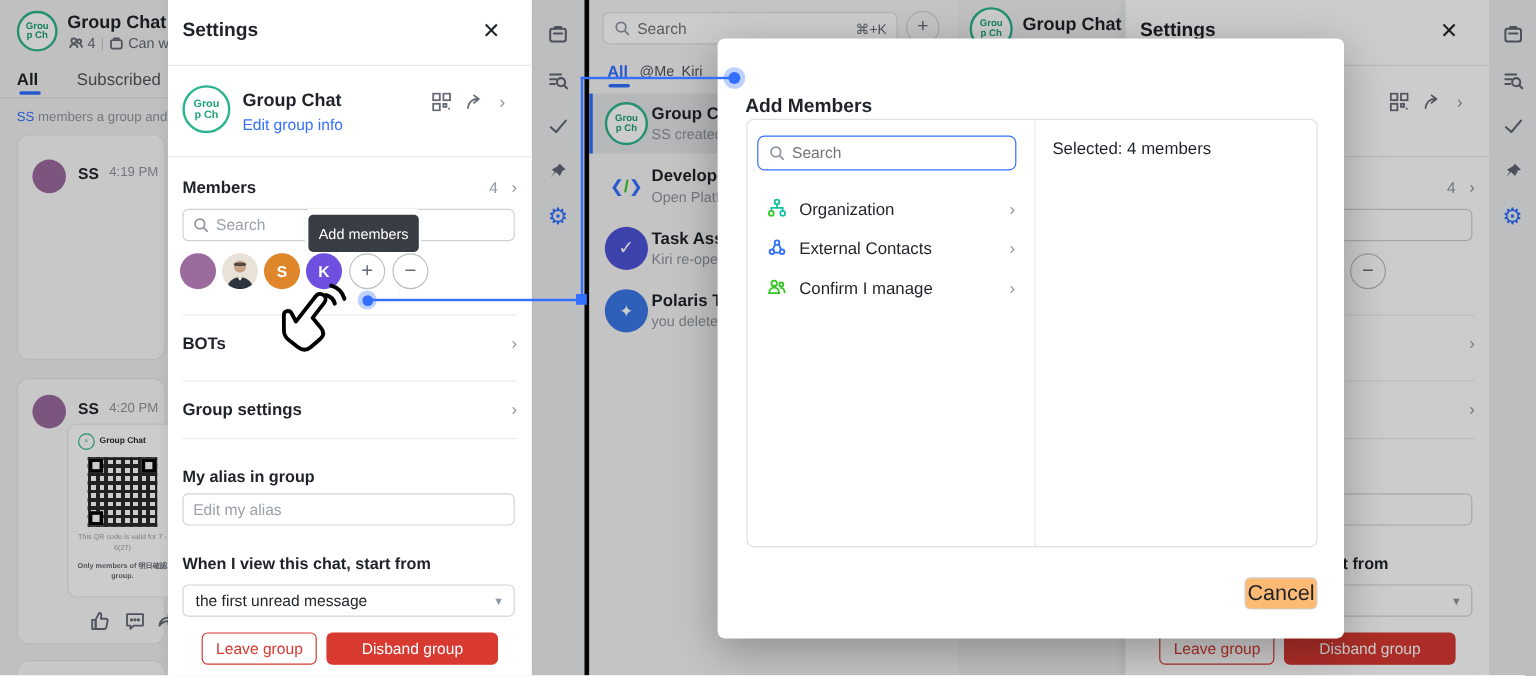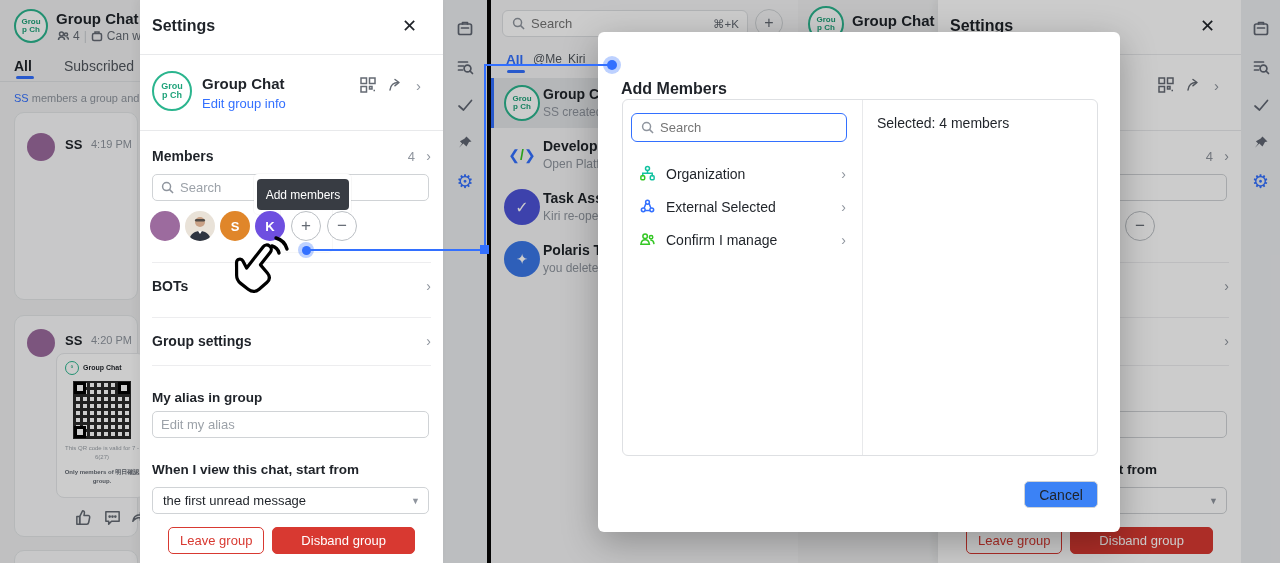--- a/index.html
+++ b/index.html
@@ -52,21 +52,21 @@
   .rtitle{position:absolute;left:52px;top:8px;font-size:14px;font-weight:600;color:#1f2329;white-space:nowrap;}
   .rsub{position:absolute;left:52px;top:27px;font-size:12px;color:#8f959e;white-space:nowrap;}
   .cavatar{width:36px;height:36px;border-radius:50%;display:flex;align-items:center;justify-content:center;color:#fff;font-weight:700;}
   .tab{font-size:12px;color:#51565d;}
 
   
   #modal{left:598px;top:32px;width:522px;height:500px;background:#fff;border-radius:6px;box-shadow:0 10px 36px rgba(0,0,0,.28);z-index:30;}
   #m-inner{position:absolute;left:24px;top:67px;width:476px;height:357px;border:1px solid #dee0e3;border-radius:6px;}
   .mcat{position:absolute;left:0;width:239px;height:27px;display:flex;align-items:center;padding:0 16px;gap:10px;}
   .mcat .lbl{font-size:14px;color:#1f2329;flex:1;}
-  .btn-cancel{background:#3b82f6;border:1px solid #d0d3d6;border-radius:5px;color:#1f2329;font-size:14px;height:27px;width:74px;display:flex;align-items:center;justify-content:center;}
+  .btn-cancel{background:#fdba74;border:1px solid #d0d3d6;border-radius:5px;color:#1f2329;font-size:18px;height:27px;width:61px;display:flex;align-items:center;justify-content:center;}
   .btn-confirm{background:#b9c0c9;border:none;border-radius:5px;color:#fff;font-size:13px;height:27px;width:127px;display:flex;align-items:center;justify-content:center;}
 
   
   .dim{background:rgba(0,0,0,.20);z-index:5;pointer-events:none;}
   #seam{left:487px;top:0;width:4px;height:563px;background:#050505;z-index:6;}
   .ann{background:#3370ff;z-index:40;}
   .anndot{border-radius:50%;background:rgba(51,112,255,.32);z-index:41;display:flex;align-items:center;justify-content:center;}
   .anndot i{display:block;border-radius:50%;background:#3370ff;}
   #tooltip{left:117px;top:179px;width:92px;height:31px;background:#383c43;border-radius:4px;color:#fff;
     font-size:12px;display:flex;align-items:center;justify-content:center;z-index:12;}
@@ -437,21 +437,21 @@
         <span class="lbl">Organization</span>
         <span class="chev">›</span>
       </div>
       <div class="mcat" style="top:93px;">
         <svg style="width:17px;height:17px;fill:none;stroke:#3370ff;stroke-width:1.6;" viewBox="0 0 18 18">
           <circle cx="9" cy="4.5" r="2"></circle>
             <circle cx="4.5" cy="12.5" r="2"></circle>
             <circle cx="13.5" cy="12.5" r="2"></circle>
           <path d="M7.3 5.8L5.5 10.6M10.7 5.8l1.8 4.8M6.5 13.2h5"></path>
         </svg>
-        <span class="lbl">External Selected</span>
+        <span class="lbl">External Contacts</span>
         <span class="chev">›</span>
       </div>
       <div class="mcat" style="top:126px;">
         <svg style="width:17px;height:17px;fill:none;stroke:#34c724;stroke-width:1.6;stroke-linecap:round;" viewBox="0 0 18 18">
           <circle cx="6.5" cy="5.5" r="2.4"></circle>
             <path d="M2 14c.4-3.4 2.4-4.8 4.5-4.8S10.6 10.6 11 14z"></path>
           <circle cx="12.8" cy="6.5" r="1.8"></circle>
             <path d="M12.5 9.5c1.8.2 3 1.5 3.3 3.8"></path>
         </svg>
         <span class="lbl">Confirm I manage</span>

